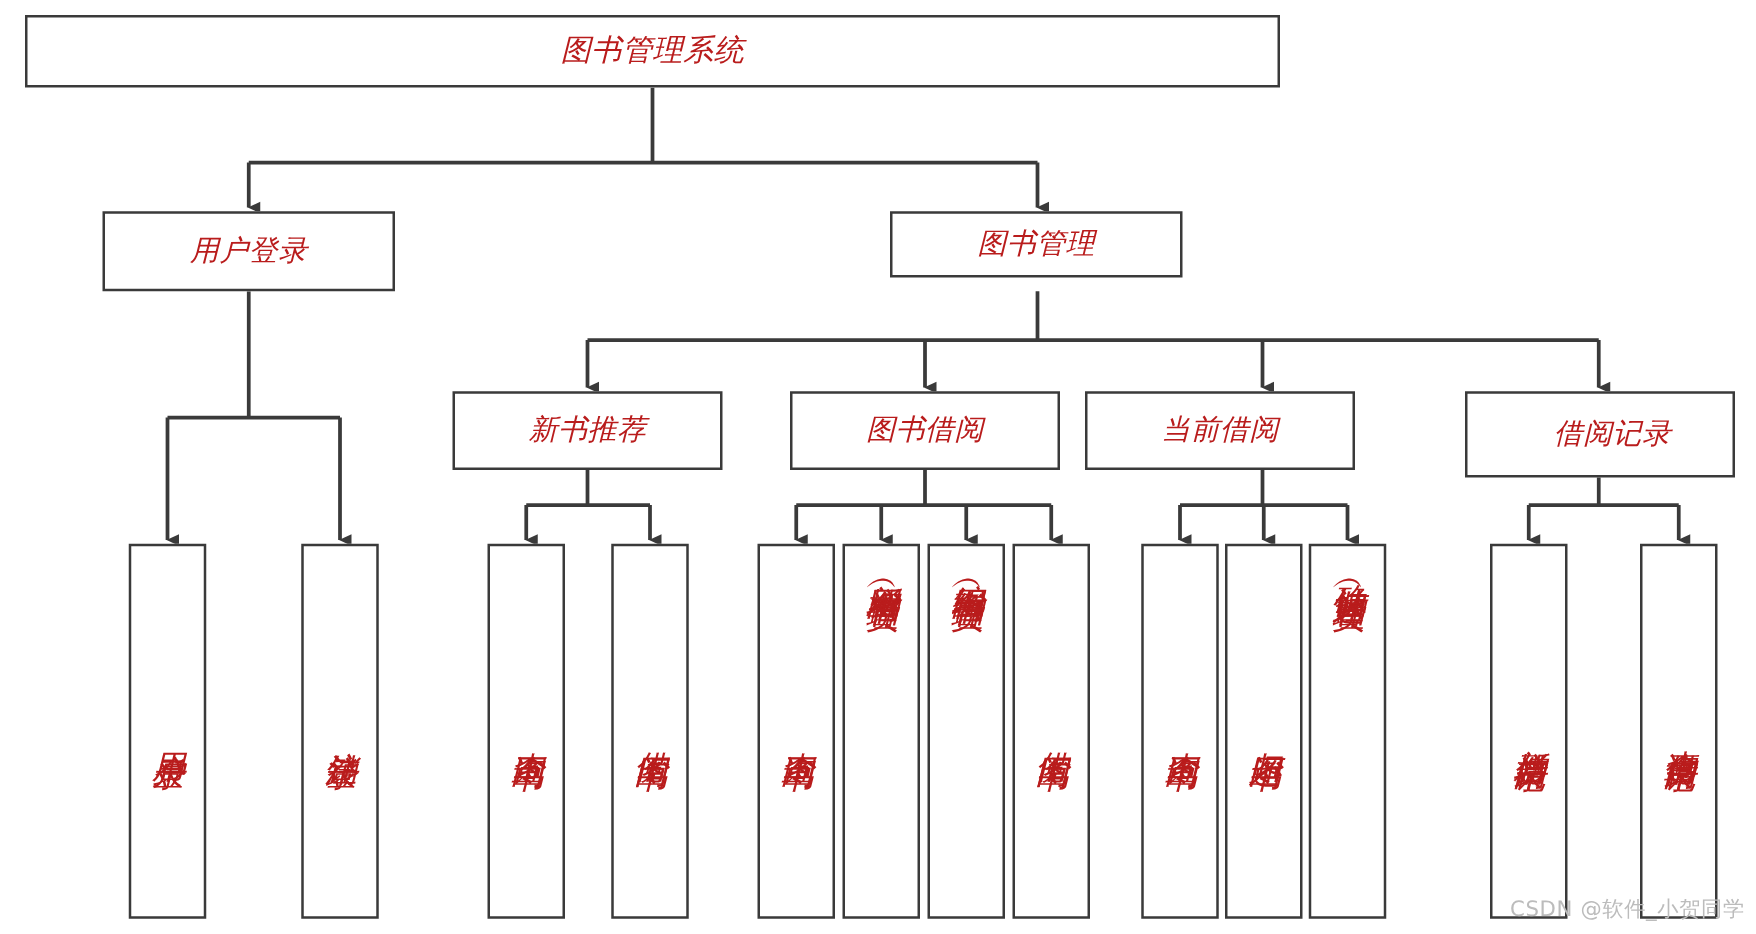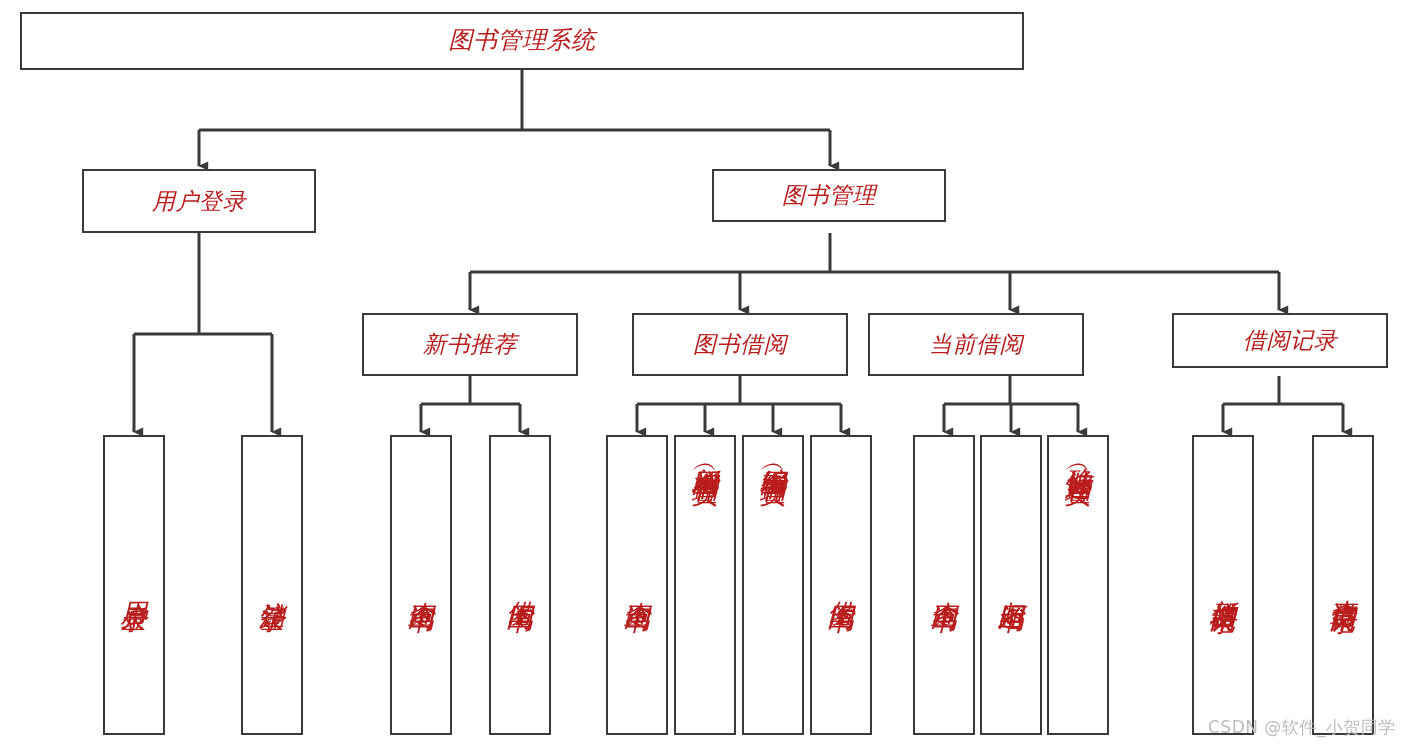--- a/index.html
+++ b/index.html
@@ -146,21 +146,21 @@
 
   <div class="node-box node-horizontal" style="left:362px; top:313px; width:216px; height:63px;">
     <span class="node-label">新书推荐</span>
   </div>
   <div class="node-box node-horizontal" style="left:632px; top:313px; width:216px; height:63px;">
     <span class="node-label">图书借阅</span>
   </div>
   <div class="node-box node-horizontal" style="left:868px; top:313px; width:216px; height:63px;">
     <span class="node-label">当前借阅</span>
   </div>
-  <div class="node-box node-horizontal" style="left:1172px; top:313px; width:216px; height:55px;padding-left:20px;">
+  <div class="node-box node-horizontal" style="left:1172px; top:313px; width:216px; height:69px;padding-left:20px;">
     <span class="node-label">借阅记录</span>
   </div>
 
   <div class="node-box node-vertical fits-center" style="left:103px; top:435px; width:62px; height:300px;">
     <span class="node-label">用户登录</span>
   </div>
   <div class="node-box node-vertical fits-center" style="left:241px; top:435px; width:62px; height:300px;">
     <span class="node-label">注销登录</span>
   </div>
 

